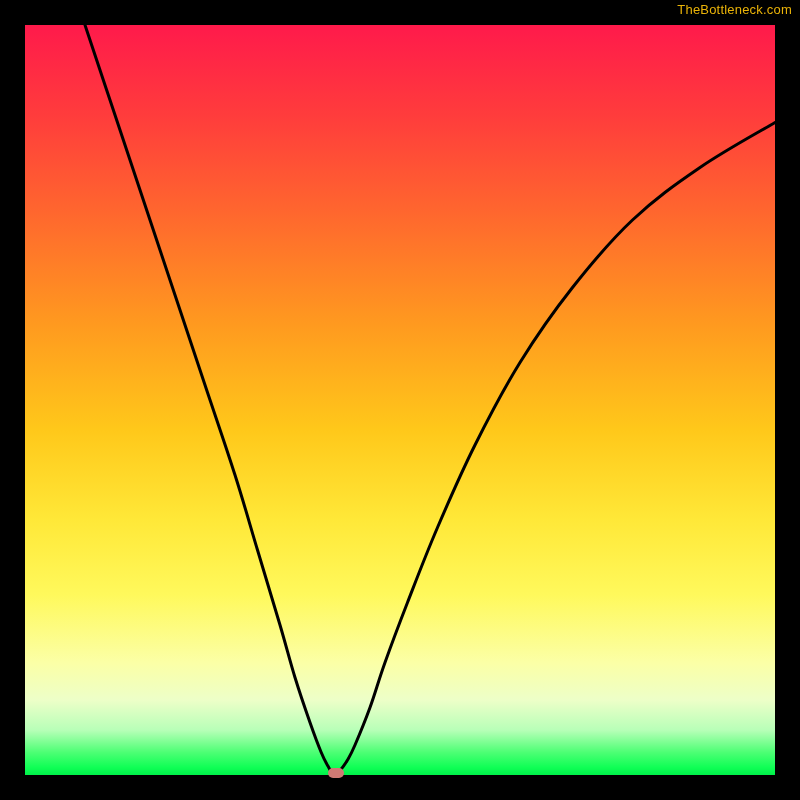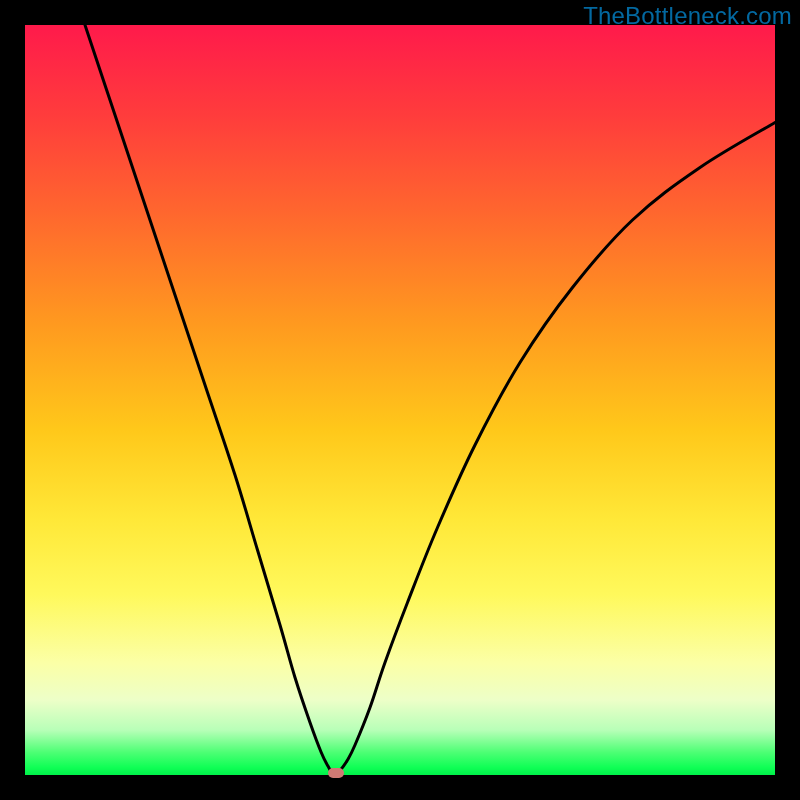--- a/index.html
+++ b/index.html
@@ -36,22 +36,22 @@
       #b8ffb8 94%,
       #4cff74 97%,
       #0fff55 99%,
       #00f04a 100%
     );
   }
   .watermark {
     position: absolute;
     top: 2px;
     right: 8px;
-    color: #0369a1;
-    font-size: 24px;
+    color: #eab308;
+    font-size: 13px;
     letter-spacing: 0.2px;
     font-weight: 500;
     user-select: none;
   }
   svg.curve {
     position: absolute;
     left: 0;
     top: 0;
     width: 750px;
     height: 750px;

